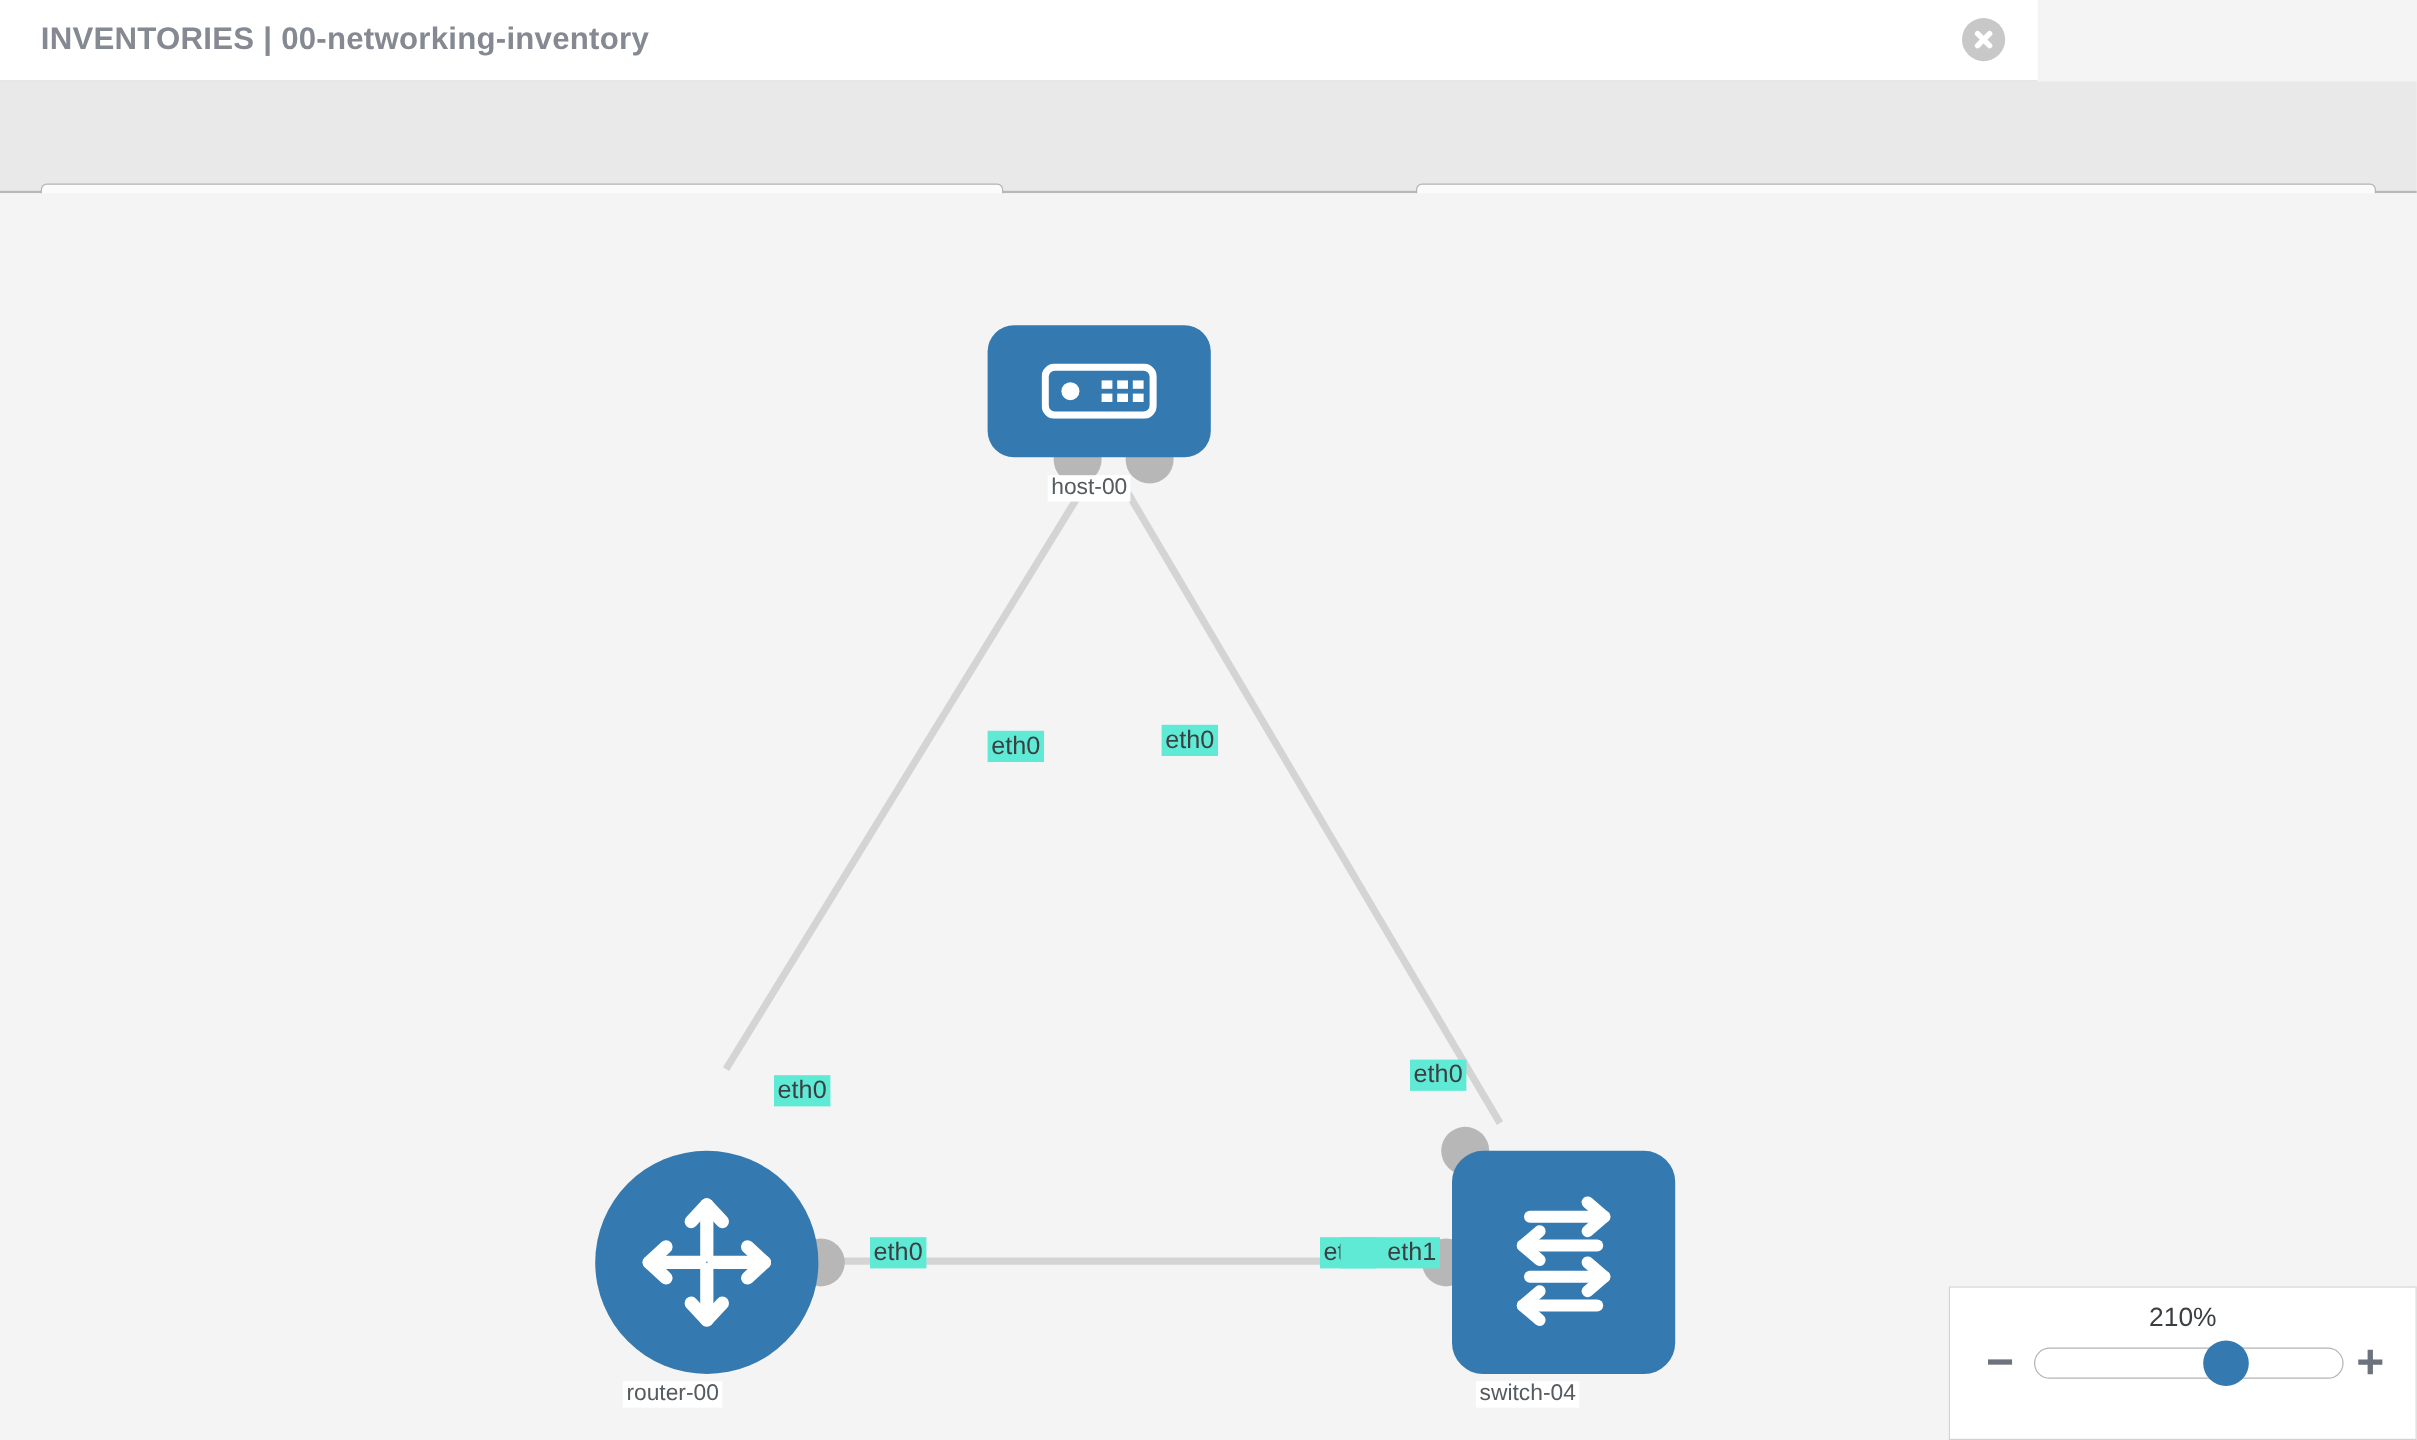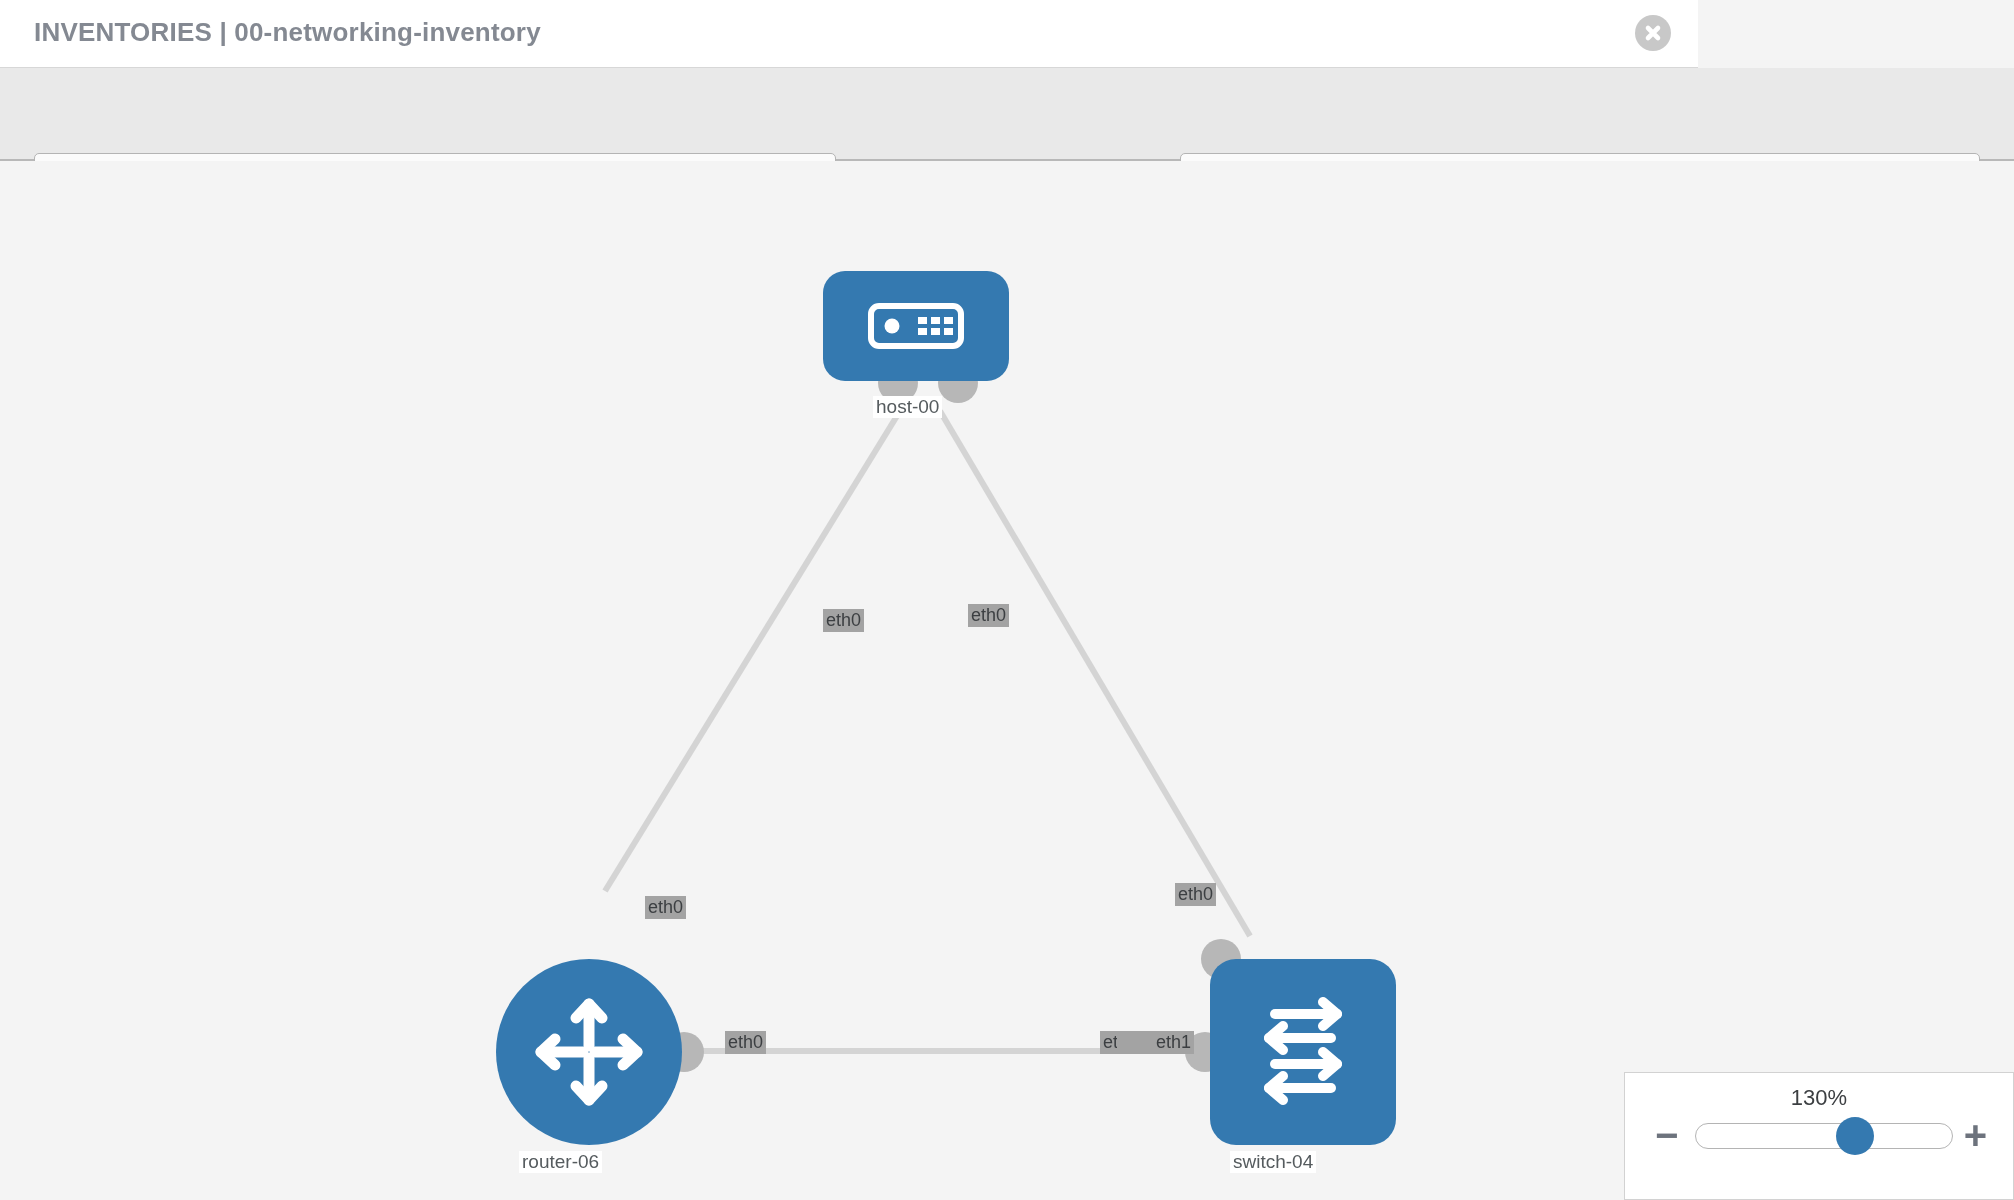--- a/index.html
+++ b/index.html
@@ -98,22 +98,22 @@
   .node-label {
     position: absolute; white-space: nowrap;
     font-size: 19px; color: #555b5e;
     background: #ffffff;
     padding: 0 3px;
   }
 
   
   .iface {
     position: absolute; white-space: nowrap;
-    font-size: 18px; color: #3c3f42;
-    background: #a3a3a3;
+    font-size: 21px; color: #3c3f42;
+    background: #5eead4;
     padding: 1px 3px;
   }
 
   
   .nub {
     position: absolute;
     width: 40px; height: 40px; border-radius: 50%;
     background: #b7b7b7;
     cursor: pointer;
   }
@@ -232,21 +232,21 @@
               <path d="M45 24 L58 10 L71 24"></path>
             <path d="M58 64 L58 106"></path>
               <path d="M45 92 L58 106 L71 92"></path>
             <path d="M52 58 L10 58"></path>
               <path d="M24 45 L10 58 L24 71"></path>
             <path d="M64 58 L106 58"></path>
               <path d="M92 45 L106 58 L92 71"></path>
           </g>
         </svg>
       </div>
-      <div class="node-label" style="left:23px; top:192px;">router-06</div>
+      <div class="node-label" style="left:23px; top:192px;">router-00</div>
     </div>
 
     <div class="node node-switch" style="left:1210px; top:798px;">
       <div class="nub" style="left:-9px;  top:-20px;"></div>
       <div class="nub" style="left:-25px; top:73px;"></div>
       <div class="node-shape">
         <svg width="116" height="116" viewBox="0 0 116 116">
           <g fill="none" stroke="#ffffff" stroke-width="10" stroke-linecap="round" stroke-linejoin="round">
             <path d="M30 20 L92 20"></path>
               <path d="M78 8 L92 20 L78 32"></path>
@@ -266,21 +266,21 @@
     <div class="iface" style="left:968px;  top:443px;">eth0</div>
     <div class="iface" style="left:645px;  top:735px;">eth0</div>
     <div class="iface" style="left:1175px; top:722px;">eth0</div>
     <div class="iface" style="left:725px;  top:870px;">eth0</div>
     <div class="iface" style="left:1100px; top:870px;">eth0</div>
     <div class="iface" style="left:1117px; top:870px;padding-left:39px;">eth1</div>
 
   </div>
 
   <div class="zoom-panel">
-    <div class="zoom-level">130%</div>
+    <div class="zoom-level">210%</div>
     <div class="zoom-minus">−</div>
     <div class="zoom-track">
       <div class="zoom-thumb" style="left: 139.72px;"></div>
     </div>
     <div class="zoom-plus">+</div>
   </div>
 
 </div>
 
 </body></html>

